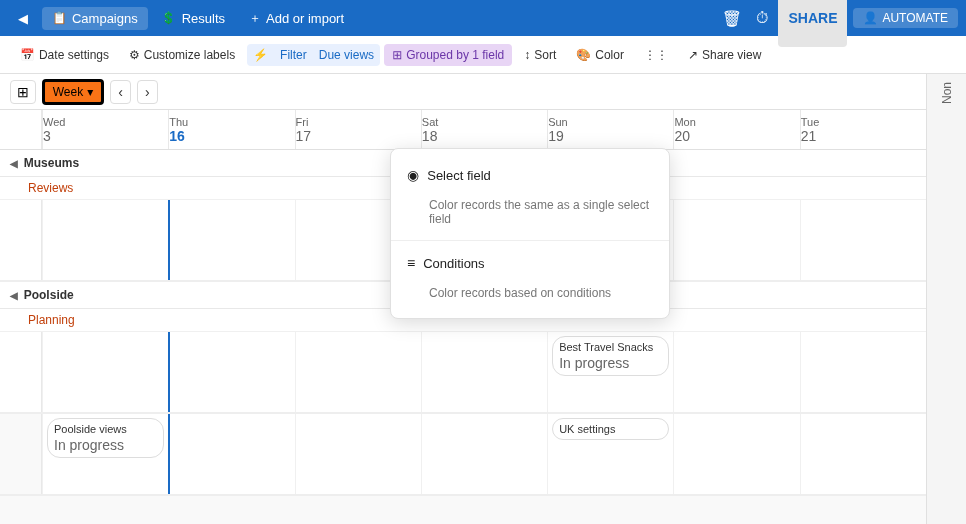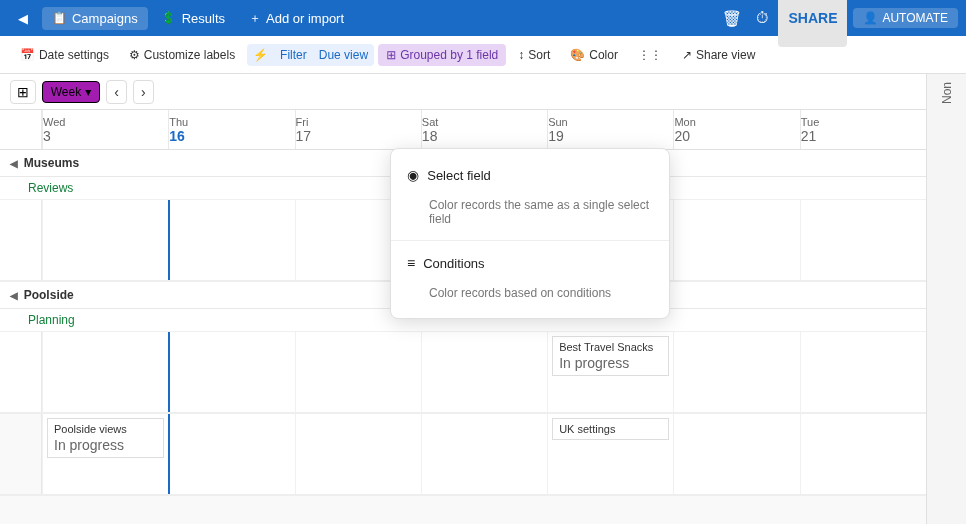--- a/index.html
+++ b/index.html
@@ -78,22 +78,22 @@
       border-bottom: 1px solid #e0e0e0;
       display: flex;
       align-items: center;
       height: 36px;
       padding: 0 10px;
     }
     .cal-month { font-size: 13px; font-weight: 600; color: #333; flex: 1; }
     .cal-controls { display: flex; align-items: center; gap: 6px; }
     .cal-view-btn {
       display: flex; align-items: center; gap: 4px;
-      border: 1px solid #000000; border-radius: 4px;
-      padding: 3px 8px; font-size: 12px; cursor: pointer; background: #a21caf;
+      border: 3px solid #000000; border-radius: 4px;
+      padding: 3px 8px; font-size: 12px; cursor: pointer; background: #f97316;
     }
     .cal-nav-btn {
       border: 1px solid #ddd; border-radius: 4px;
       padding: 3px 7px; font-size: 14px; cursor: pointer; background: #fff; color: #333;
     }
     .grid-icon { font-size: 14px; padding: 3px 6px; border: 1px solid #ddd; border-radius: 4px; cursor: pointer; }
 
     
     .days-header {
       display: grid;
@@ -127,21 +127,21 @@
       font-size: 12px; font-weight: 600; color: #333;
       border-bottom: 1px solid #e8e8e8;
       cursor: pointer;
     }
     .group-toggle { font-size: 10px; color: #666; }
     .group-subrow {
       border-bottom: 1px solid #eee;
     }
     .group-subrow-header {
       padding: 4px 10px 4px 28px;
-      font-size: 12px; color: #15803d;
+      font-size: 12px; color: #c2410c;
       border-bottom: 1px solid #f0f0f0;
     }
     .cal-cells {
       display: grid;
       grid-template-columns: 42px repeat(7, 1fr);
       min-height: 80px;
       border-bottom: 1px solid #eee;
     }
     .row-label-cell {
       border-right: 1px solid #e8e8e8;
@@ -152,21 +152,21 @@
       padding: 2px;
       position: relative;
       background: #fff;
     }
     .day-cell.today-col { border-left: 2px solid #1a6bc5; }
 
     
     .event-card {
       background: #fff;
       border: 1px solid #ddd;
-      border-radius: 0;
+      border-radius: 13px;
       padding: 4px 6px;
       margin: 2px;
       font-size: 11px;
     }
     .event-title { font-weight: 500; color: #333; }
     .event-status { color: #666; font-size: 14px; margin-top: 2px; }
 
     
     .poolside-row {
       border-bottom: 1px solid #eee;
@@ -237,21 +237,21 @@
     <span>📅</span>
     <span>Date settings</span>
   </div>
   <div class="toolbar-btn">
     <span>⚙</span>
     <span>Customize labels</span>
   </div>
   <div class="filter-due-date">
     <span class="filter-part">⚡</span>
     <span class="filter-part">Filter</span>
-    <span class="filter-part due-date">Due view</span>
+    <span class="filter-part due-date">Due views</span>
   </div>
   <div class="toolbar-btn grouped">
     <span>⊞</span>
     <span>Grouped by 1 field</span>
   </div>
   <div class="toolbar-btn">
     <span>↕</span>
     <span>Sort</span>
   </div>
   <div class="toolbar-btn">

